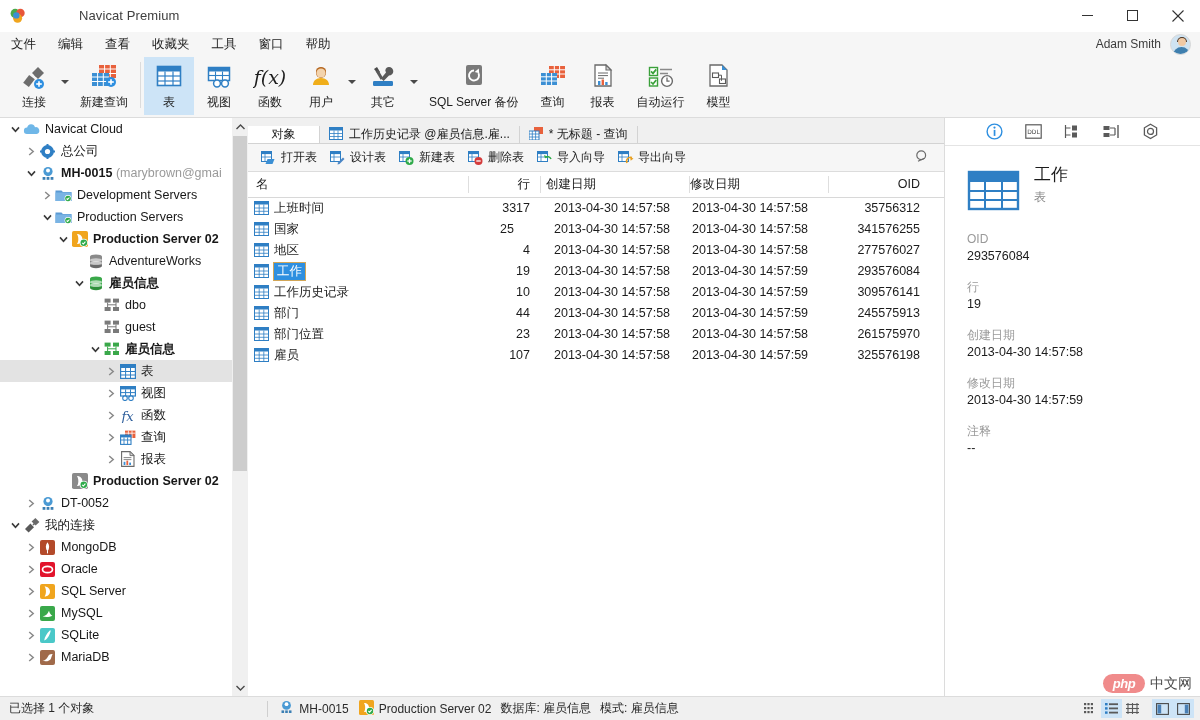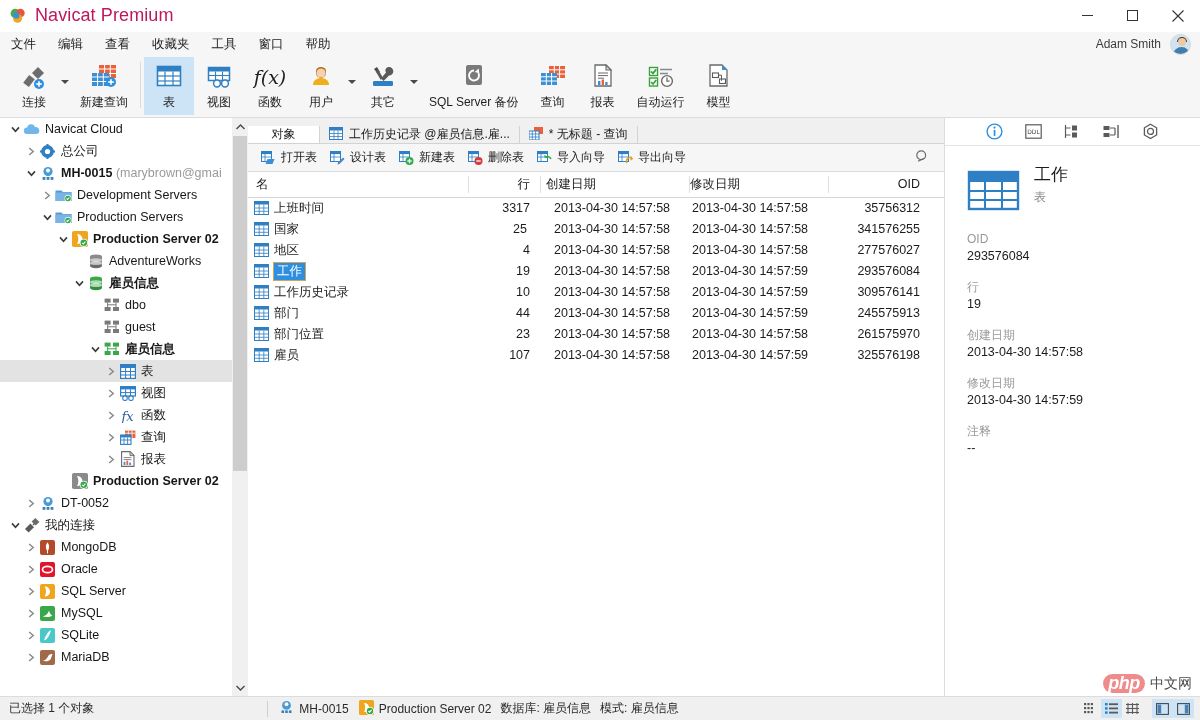--- a/index.html
+++ b/index.html
@@ -14,21 +14,21 @@
   }
   #app { position: relative; width: 1200px; height: 720px; background:#fff; }
 
   
   .titlebar {
     position:absolute; left:0; top:0; width:1200px; height:32px;
     background:#ffffff; display:flex; align-items:center;
     border-bottom:1px solid #ffffff;
   }
   .title-logo { width:18px; height:18px; margin-left:9px; margin-right:8px; position:relative; flex:none; }
-  .title-text { font-size:18px; color:#be185d; letter-spacing:.1px; }
+  .title-text { font-size:13px; color:#404040; letter-spacing:.1px;margin-left:44px; }
   .wincontrols { margin-left:auto; display:flex; height:32px; }
   .wc { width:45px; height:32px; display:flex; align-items:center; justify-content:center; color:#3a3a3a; }
   .wc svg { display:block; }
 
   
   .menubar {
     position:absolute; left:0; top:32px; width:1200px; height:24px;
     background:#f6f6f6; display:flex; align-items:center;
   }
   .menu-item { padding:0 11px; font-size:12.5px; color:#1d1d1d; line-height:24px; height:24px; }
@@ -144,21 +144,21 @@
   .vbtn { width:21px;height:19px; display:flex;align-items:center;justify-content:center;}
   .vbtn.on { background:#cde4f7; }
   .vgap { width:9px; }
 
   .watermark {
     position:absolute; right:8px; top:674px; display:flex; align-items:center; gap:5px;
   }
   .php-pill {
     width:42px;height:19px;border-radius:10px;background:#f08b8b;
     display:flex;align-items:center;justify-content:center;
-    color:#fff;font-style:italic;font-weight:bold;font-size:18px;letter-spacing:-.5px;
+    color:#fff;font-style:italic;font-weight:bold;font-size:13px;letter-spacing:-.5px;
   }
   .wm-txt { font-size:14px; color:#4a4a4a; }
 </style>
 </head>
 <body>
 
 <div id="app">
 
   <div class="titlebar">
     <div class="title-logo">
@@ -1020,21 +1020,21 @@
               <rect x="0.5" y="0.5" width="14" height="13" fill="#fff" stroke="#2f7fc4"></rect>
               <rect x="0.5" y="0.5" width="14" height="3" fill="#2f7fc4"></rect>
               <g stroke="#2f7fc4" stroke-width=".8">
                 <line x1="0.5" y1="7" x2="14.5" y2="7"></line>
                 <line x1="0.5" y1="10.3" x2="14.5" y2="10.3"></line>
                 <line x1="5.2" y1="3.5" x2="5.2" y2="13.5"></line>
                 <line x1="9.8" y1="3.5" x2="9.8" y2="13.5"></line>
               </g>
             </svg></span>
           <span class="namecell">国家</span>
-          <span class="tc num" style="left:197px;width:82px">25</span>
+          <span class="tc num" style="left:184px;width:82px">25</span>
           <span class="tc" style="left:306px">2013-04-30 14:57:58</span>
           <span class="tc" style="left:444px">2013-04-30 14:57:58</span>
           <span class="tc num" style="left:520px;width:152px">341576255</span>
         </div>
         <div class="trow">
           <span class="grid-ico"><svg width="15" height="14" viewBox="0 0 15 14">
               <rect x="0.5" y="0.5" width="14" height="13" fill="#fff" stroke="#2f7fc4"></rect>
               <rect x="0.5" y="0.5" width="14" height="3" fill="#2f7fc4"></rect>
               <g stroke="#2f7fc4" stroke-width=".8">
                 <line x1="0.5" y1="7" x2="14.5" y2="7"></line>

